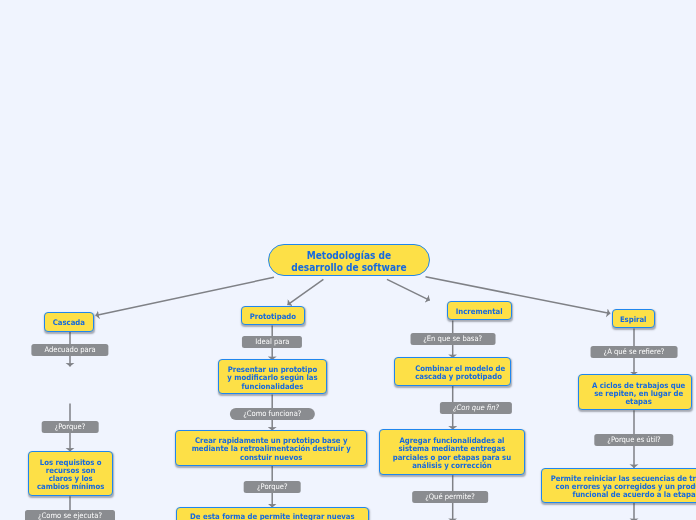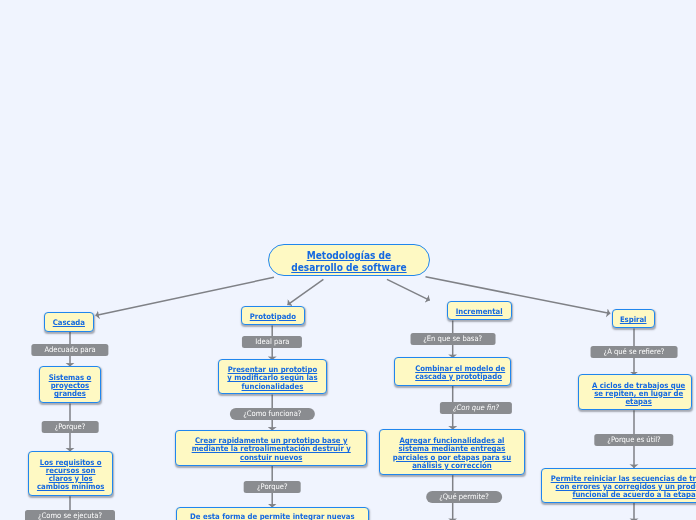--- a/index.html
+++ b/index.html
@@ -11,36 +11,35 @@
     position:relative;
     -webkit-font-smoothing:antialiased;
   }
   #canvas{position:absolute;left:0;top:0;width:696px;height:520px;
     filter:drop-shadow(0 0 0 transparent);}
   svg#edges{position:absolute;left:0;top:0;width:696px;height:520px;}
 
   .node{
     position:absolute;
     box-sizing:border-box;
-    background:#fef9c3;
+    background:#fde047;
     border:1.7px solid #2086ee;
     border-radius:4px;
     color:#1569e0;
     font-weight:bold;
     display:flex;
     align-items:center;
     justify-content:center;
     text-align:center;
     box-shadow:0.8px 1.1px 1.6px rgba(55,60,70,0.40);
     font-size:7.7px;
     line-height:8.2px;
     white-space:pre;
     padding:3.2px 4px 0 4px;
     filter:drop-shadow(0 0 0 transparent);
-    text-decoration:underline;
   }
   .node.root{
     border-radius:999px;
     font-size:10.05px;
     line-height:11.6px;
     border-width:1.4px;
     box-shadow:none;
   }
   .node.leftalign{justify-content:flex-start;text-align:left;padding-left:20px;}
   .node.topalign{align-items:flex-start;padding-top:5.2px;}
@@ -94,23 +93,20 @@
       <line x1="634" y1="410.2" x2="634" y2="467.9"></line>
       <line x1="634" y1="502.6" x2="634" y2="522"></line>
     </g>
   </svg>
 
   <div class="node root" style="left:268.2px;top:244.2px;width:161.5px;height:31.8px;">Metodologías de
 desarrollo de software</div>
 
   <div class="node" style="left:43.6px;top:311.8px;width:50.5px;height:20px;">Cascada</div>
   <div class="elabel" style="left:70px;top:344px;">Adecuado para</div>
-  <div class="node" style="left:38.5px;top:365.7px;width:62.9px;height:37.7px;">Sistemas o
-proyectos
-grandes</div>
   <div class="elabel" style="left:70px;top:421px;">¿Porque?</div>
   <div class="node" style="left:28.1px;top:450.7px;width:85.2px;height:45.5px;">Los requisitos o
 recursos son
 claros y los
 cambios mínimos</div>
   <div class="elabel" style="left:70px;top:510px;">¿Como se ejecuta?</div>
 
   <div class="node" style="left:240.9px;top:305.5px;width:64px;height:19.9px;">Prototipado</div>
   <div class="elabel" style="left:272.3px;top:336px;">Ideal para</div>
   <div class="node" style="left:217.5px;top:359.3px;width:109.9px;height:35.1px;">Presentar un prototipo
@@ -125,21 +121,21 @@
 
   <div class="node" style="left:419.5px;top:301.2px;width:65.4px;height:19.3px;margin-left:27px;">Incremental</div>
   <div class="elabel" style="left:452.7px;top:333px;">¿En que se basa?</div>
   <div class="node leftalign" style="left:394.2px;top:357.2px;width:116.6px;height:28.6px;">Combinar el modelo de
 cascada y prototipado</div>
   <div class="elabel" style="left:476px;top:402px;font-style:italic;">¿Con que fin?</div>
   <div class="node" style="left:379.1px;top:428.8px;width:145.7px;height:46.4px;">Agregar funcionalidades al
 sistema mediante entregas
 parciales o por etapas para su
 análisis y corrección</div>
-  <div class="elabel" style="left:464px;top:491px;border-radius:6px;">¿Qué permite?</div>
+  <div class="elabel" style="left:450px;top:491px;">¿Qué permite?</div>
 
   <div class="node" style="left:611.5px;top:309.2px;width:43.4px;height:19.3px;">Espiral</div>
   <div class="elabel" style="left:634px;top:345.5px;">¿A qué se refiere?</div>
   <div class="node" style="left:577.6px;top:374.3px;width:114.1px;height:35.9px;padding-left:12px;">A ciclos de trabajos que
 se repiten, en lugar de
 etapas</div>
   <div class="elabel" style="left:634px;top:433.5px;">¿Porque es útil?</div>
   <div class="node" style="left:540.5px;top:467.8px;width:187px;height:35.5px;">Permite reiniciar las secuencias de trabajo
 con errores ya corregidos y un producto
 funcional de acuerdo a la etapa</div>

